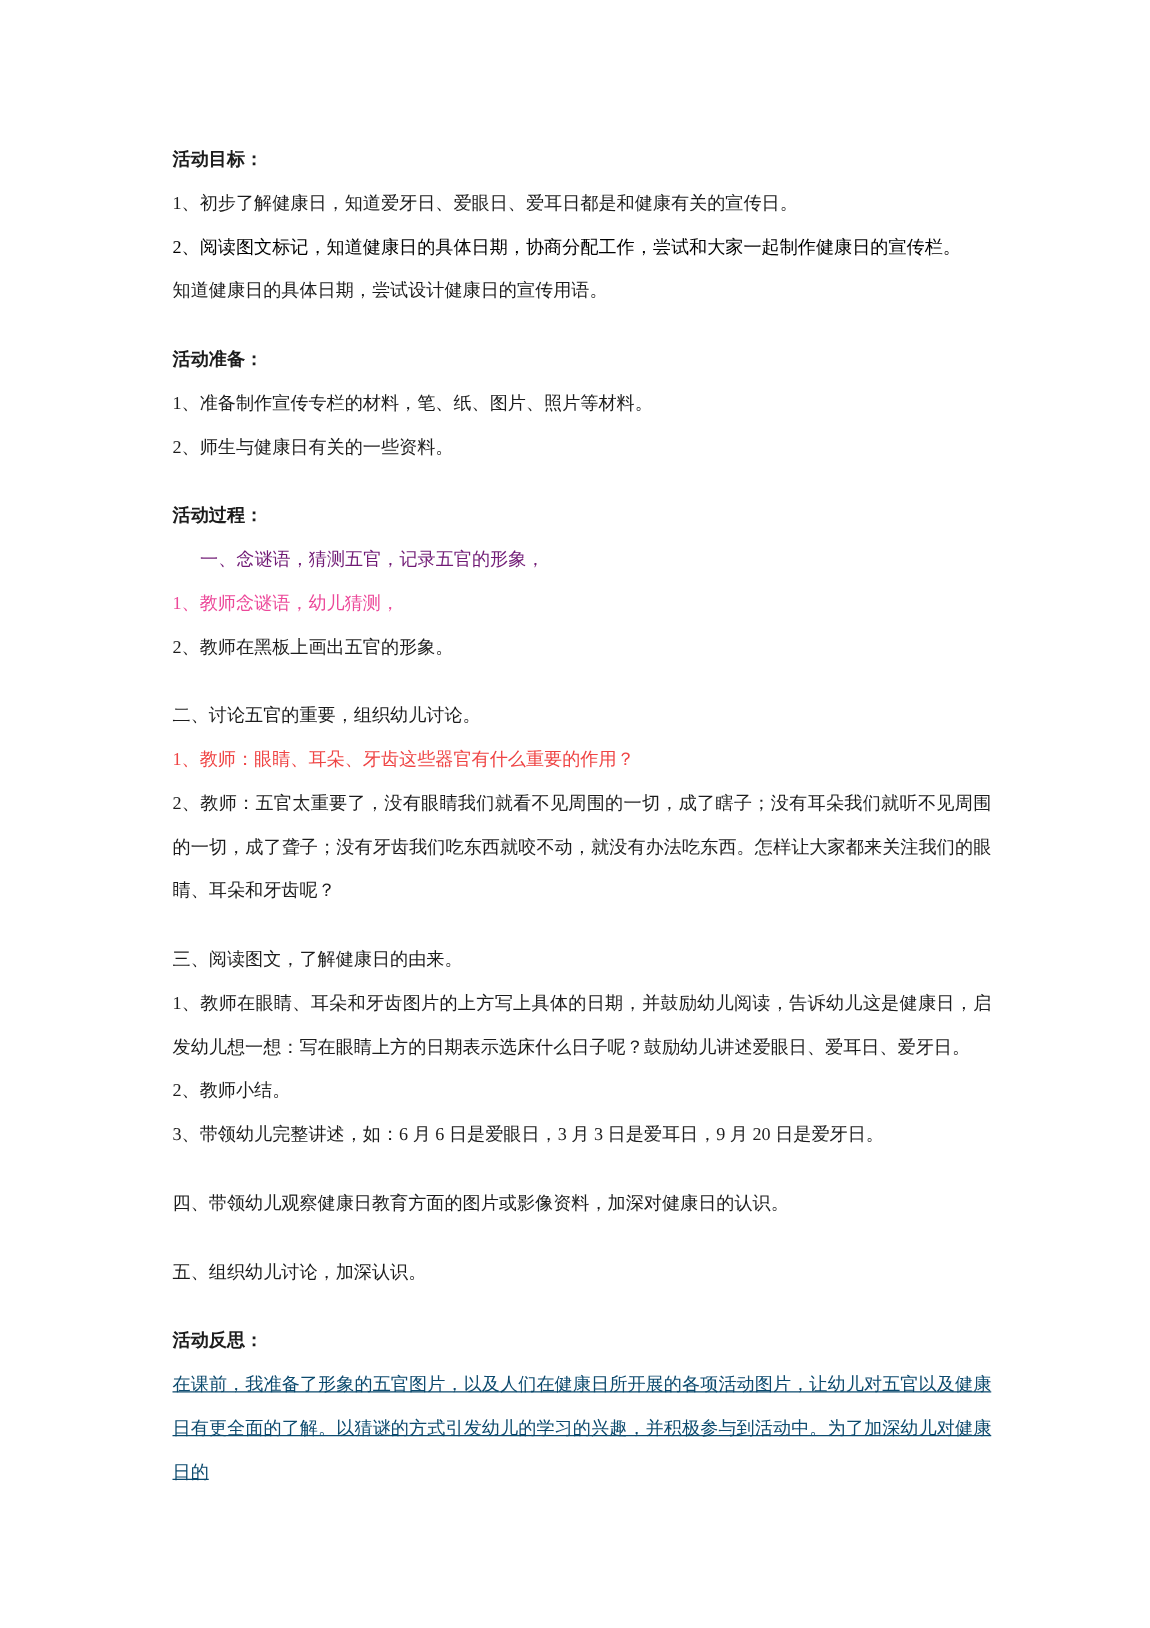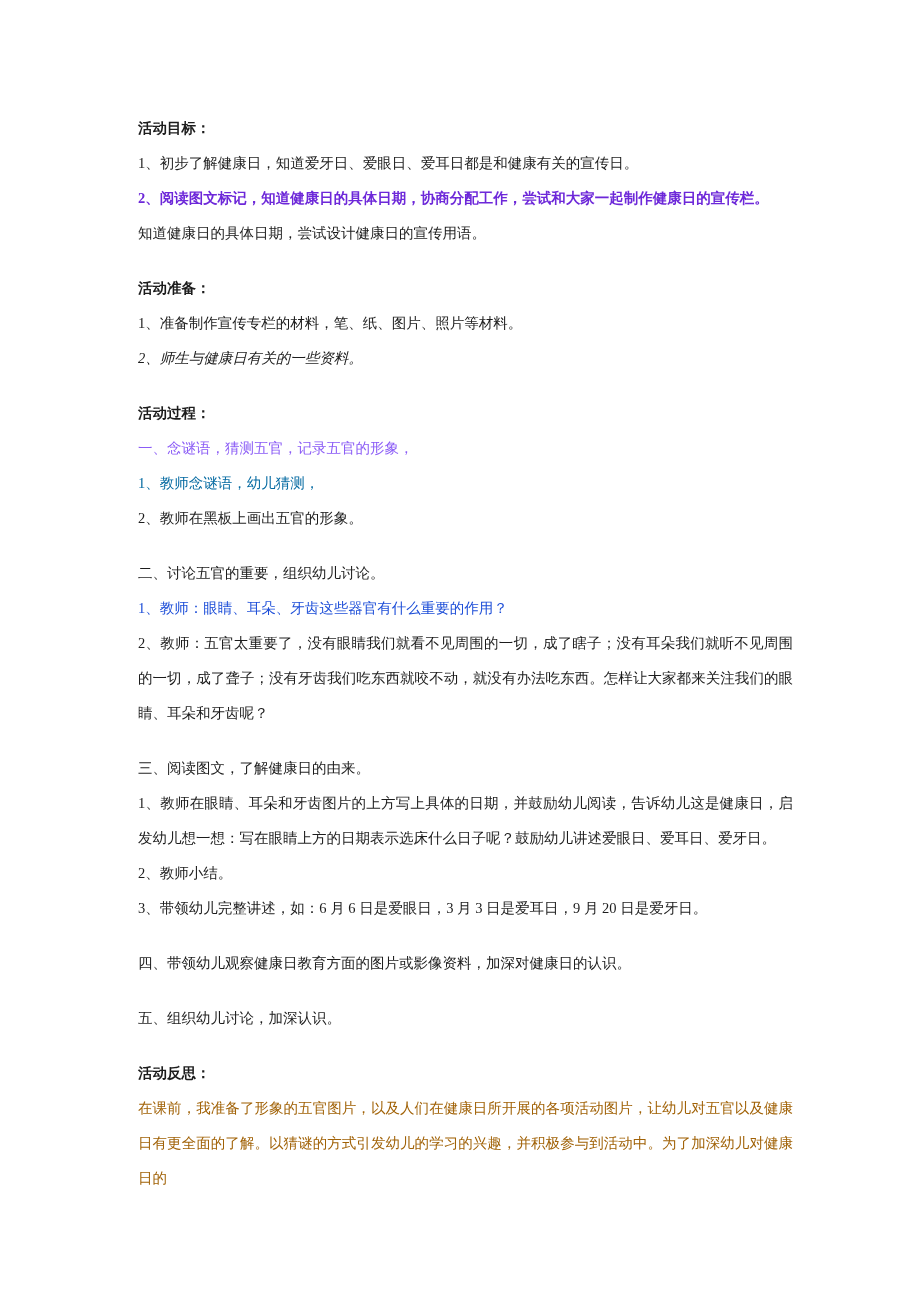--- a/index.html
+++ b/index.html
@@ -38,34 +38,34 @@
     margin-top: 20px;
   }
 </style>
 </head>
 <body>
 
 <div class="page" style="background: rgb(255, 255, 255);">
   <div class="content">
       <p class="block heading" style="color: rgb(28, 28, 28);">活动目标：</p>
       <p class="block body" style="color: rgb(28, 28, 28);">1、初步了解健康日，知道爱牙日、爱眼日、爱耳日都是和健康有关的宣传日。</p>
-      <p class="block body" style="color: #6d28d9; font-weight: bold;">2、阅读图文标记，知道健康日的具体日期，协商分配工作，尝试和大家一起制作健康日的宣传栏。</p>
+      <p class="block body" style="color: #000000;">2、阅读图文标记，知道健康日的具体日期，协商分配工作，尝试和大家一起制作健康日的宣传栏。</p>
       <p class="block body" style="color: rgb(28, 28, 28);">知道健康日的具体日期，尝试设计健康日的宣传用语。</p>
       <p class="block heading gap" style="color: rgb(28, 28, 28);">活动准备：</p>
       <p class="block body" style="color: rgb(28, 28, 28);">1、准备制作宣传专栏的材料，笔、纸、图片、照片等材料。</p>
-      <p class="block body" style="color: rgb(28, 28, 28); font-style: italic;">2、师生与健康日有关的一些资料。</p>
+      <p class="block body" style="color: rgb(28, 28, 28);">2、师生与健康日有关的一些资料。</p>
       <p class="block heading gap" style="color: rgb(28, 28, 28);">活动过程：</p>
-      <p class="block body" style="color: #8b5cf6;">一、念谜语，猜测五官，记录五官的形象，</p>
-      <p class="block body" style="color: #0369a1;">1、教师念谜语，幼儿猜测，</p>
+      <p class="block body" style="color: #701a75; margin-left: 22px;">一、念谜语，猜测五官，记录五官的形象，</p>
+      <p class="block body" style="color: #ec4899;">1、教师念谜语，幼儿猜测，</p>
       <p class="block body" style="color: rgb(28, 28, 28);">2、教师在黑板上画出五官的形象。</p>
       <p class="block body gap" style="color: rgb(28, 28, 28);">二、讨论五官的重要，组织幼儿讨论。</p>
-      <p class="block body" style="color: #1d4ed8;">1、教师：眼睛、耳朵、牙齿这些器官有什么重要的作用？</p>
+      <p class="block body" style="color: #ef4444;">1、教师：眼睛、耳朵、牙齿这些器官有什么重要的作用？</p>
       <p class="block body" style="color: rgb(28, 28, 28);">2、教师：五官太重要了，没有眼睛我们就看不见周围的一切，成了瞎子；没有耳朵我们就听不见周围的一切，成了聋子；没有牙齿我们吃东西就咬不动，就没有办法吃东西。怎样让大家都来关注我们的眼睛、耳朵和牙齿呢？</p>
       <p class="block body gap" style="color: rgb(28, 28, 28);">三、阅读图文，了解健康日的由来。</p>
       <p class="block body" style="color: rgb(28, 28, 28);">1、教师在眼睛、耳朵和牙齿图片的上方写上具体的日期，并鼓励幼儿阅读，告诉幼儿这是健康日，启发幼儿想一想：写在眼睛上方的日期表示选床什么日子呢？鼓励幼儿讲述爱眼日、爱耳日、爱牙日。</p>
       <p class="block body" style="color: rgb(28, 28, 28);">2、教师小结。</p>
       <p class="block body" style="color: rgb(28, 28, 28); font-family: Liberation Serif, serif;">3、带领幼儿完整讲述，如：6 月 6 日是爱眼日，3 月 3 日是爱耳日，9 月 20 日是爱牙日。</p>
       <p class="block body gap" style="color: rgb(28, 28, 28);">四、带领幼儿观察健康日教育方面的图片或影像资料，加深对健康日的认识。</p>
       <p class="block body gap" style="color: rgb(28, 28, 28);">五、组织幼儿讨论，加深认识。</p>
       <p class="block heading gap" style="color: rgb(28, 28, 28);">活动反思：</p>
-      <p class="block body" style="color: #a16207;">在课前，我准备了形象的五官图片，以及人们在健康日所开展的各项活动图片，让幼儿对五官以及健康日有更全面的了解。以猜谜的方式引发幼儿的学习的兴趣，并积极参与到活动中。为了加深幼儿对健康日的</p>
+      <p class="block body" style="color: #0c4a6e; text-decoration: underline;">在课前，我准备了形象的五官图片，以及人们在健康日所开展的各项活动图片，让幼儿对五官以及健康日有更全面的了解。以猜谜的方式引发幼儿的学习的兴趣，并积极参与到活动中。为了加深幼儿对健康日的</p>
     </div>
 </div>
 
 </body></html>

